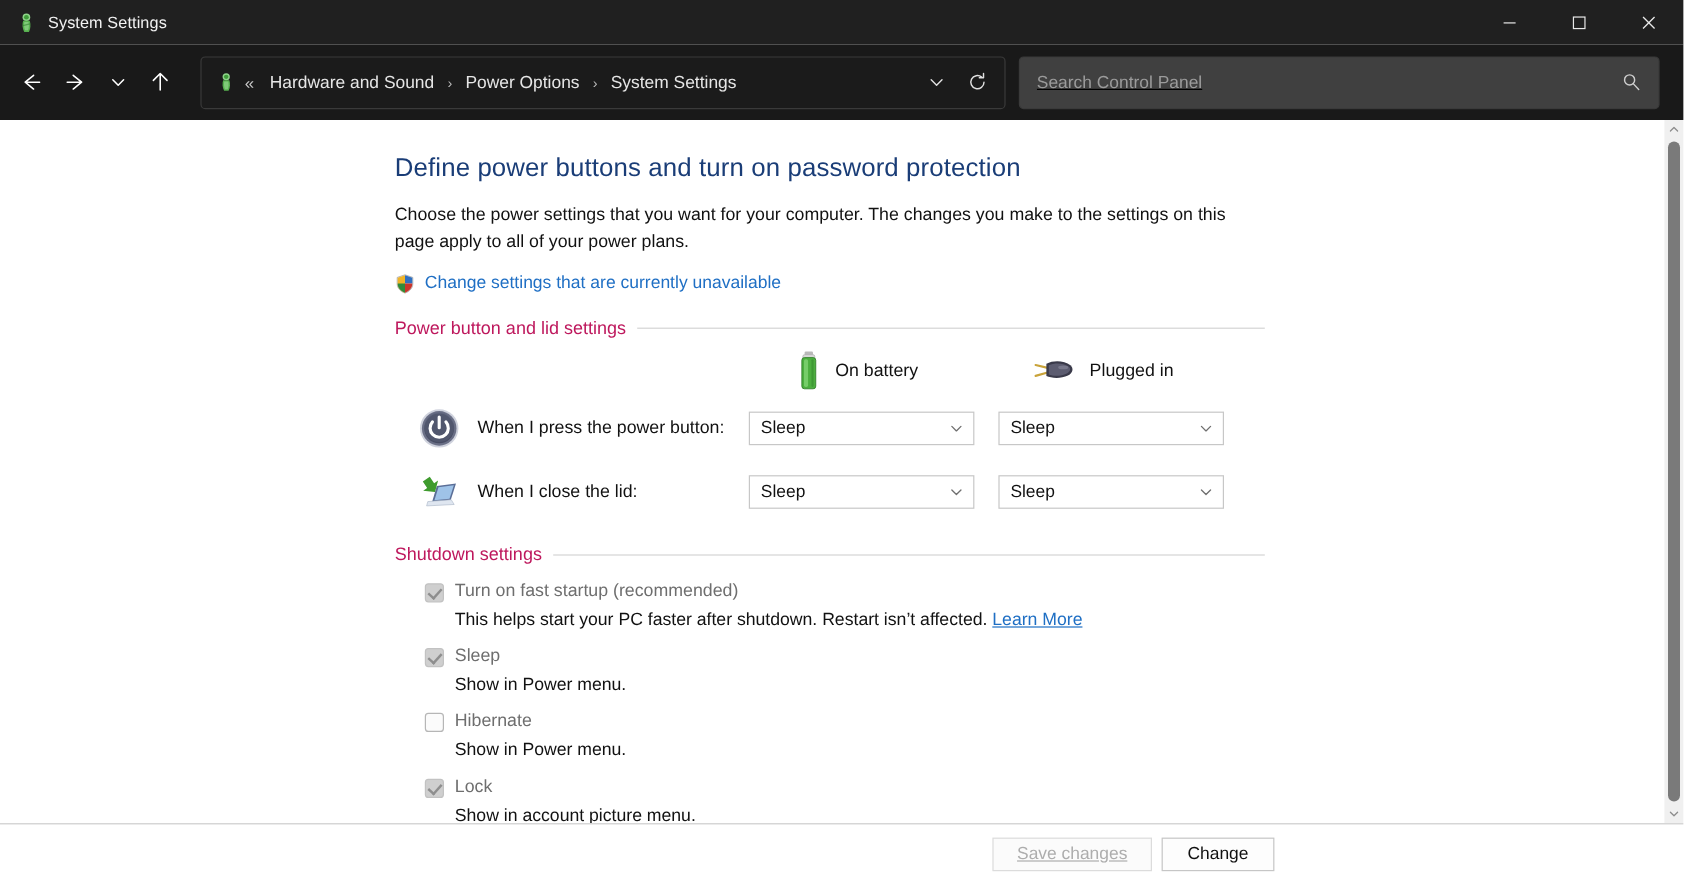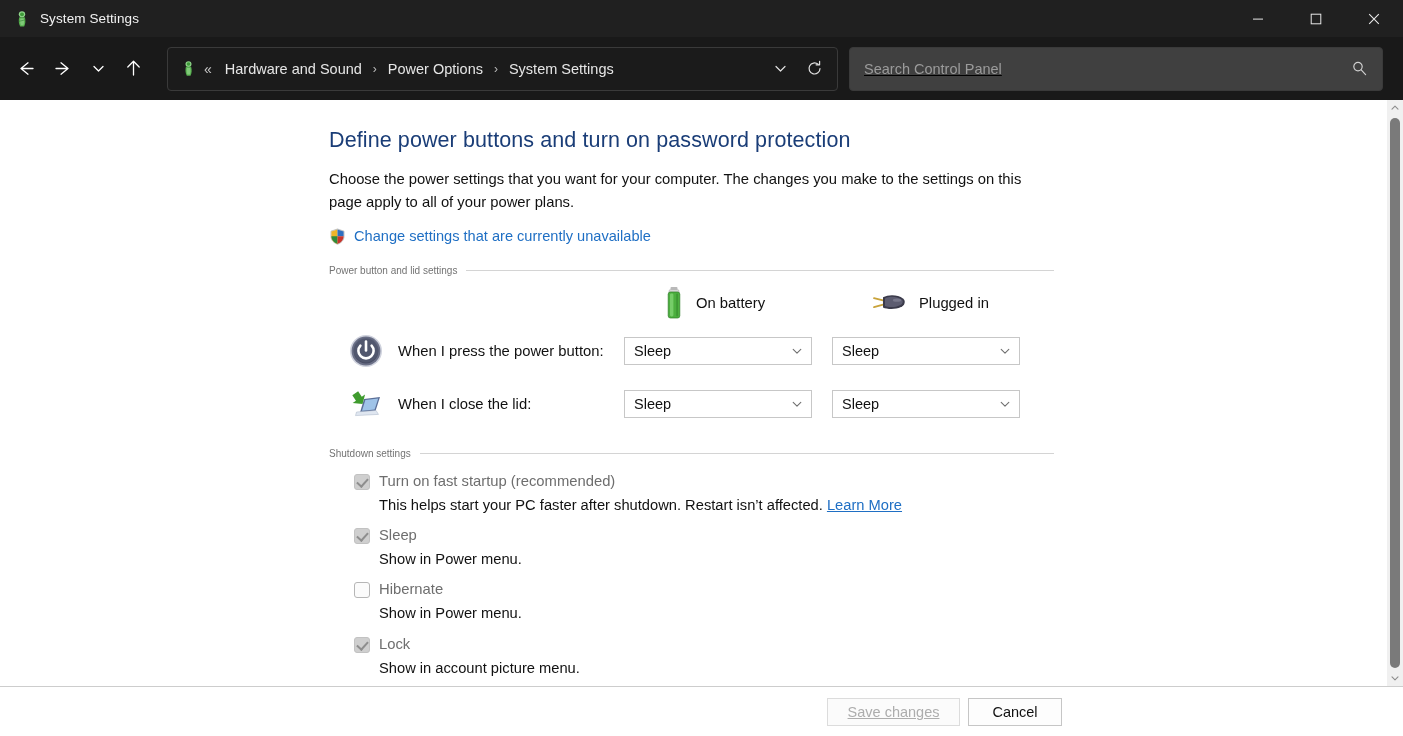--- a/index.html
+++ b/index.html
@@ -135,33 +135,33 @@
   .shield-icon { width: 17px; height: 17px; position: relative; flex: none; }
   .link {
     color: #1f6fc4; font-size: 14.6px; cursor: pointer;
   }
 
   
   .group {
     margin-top: 20px;
     display: flex; align-items: center; gap: 9px;
   }
-  .group-label { font-size: 10px; color: #737373; white-space: nowrap; }
+  .group-label { font-size: 15px; color: #be185d; white-space: nowrap; }
   .group-rule { flex: 1 1 auto; height: 1px; background: #d4d4d4; }
 
   
   .colhdr {
     position: relative; height: 44px; margin-top: 5px;
   }
   .colhdr .col {
     position: absolute; top: 0;
     display: flex; align-items: center; gap: 10px; height: 44px;
   }
   .colhdr .col.battery { left: 333px; }
-  .colhdr .col.plug { left: 542px; }
+  .colhdr .col.plug { left: 531px; }
   .col-label { font-size: 14.8px; color: #111111; white-space: nowrap; }
   .battery-icon { width: 24px; height: 34px; position: relative; flex: none; }
   .plug-icon { width: 38px; height: 24px; position: relative; flex: none; }
 
   
   .row {
     position: relative; height: 53px;
   }
   .row .ricon {
     position: absolute; left: 20px; top: 50%;
@@ -534,16 +534,16 @@
     <div class="sb-thumb"></div>
     <div class="sb-arrow down">
       <svg width="8" height="8" viewBox="0 0 8 8">
           <path d="M1 2.8 L4 5.8 L7 2.8" stroke="currentColor" stroke-width="1.1" fill="none" stroke-linecap="round" stroke-linejoin="round"></path>
         </svg>
     </div>
   </div>
 
   <div class="footer">
     <div class="btn save">Save changes</div>
-    <div class="btn cancel">Cancel</div>
+    <div class="btn cancel">Change</div>
   </div>
 
 </div>
 
 </body></html>

